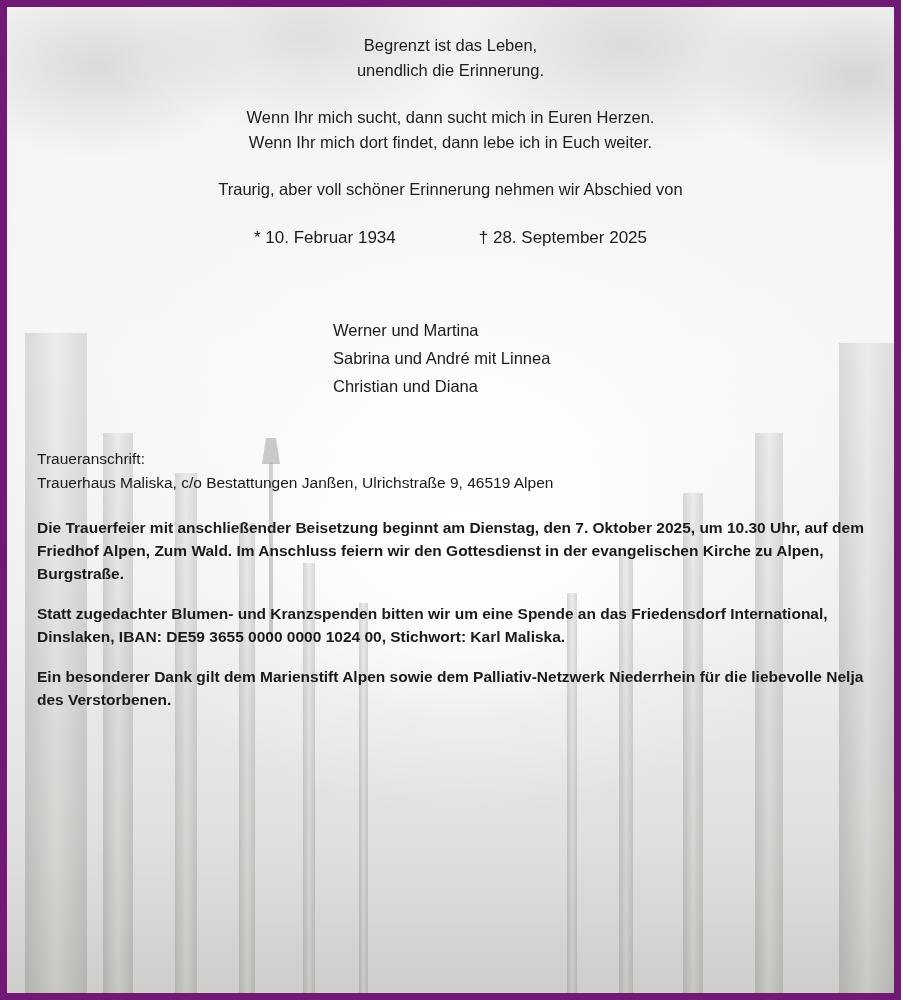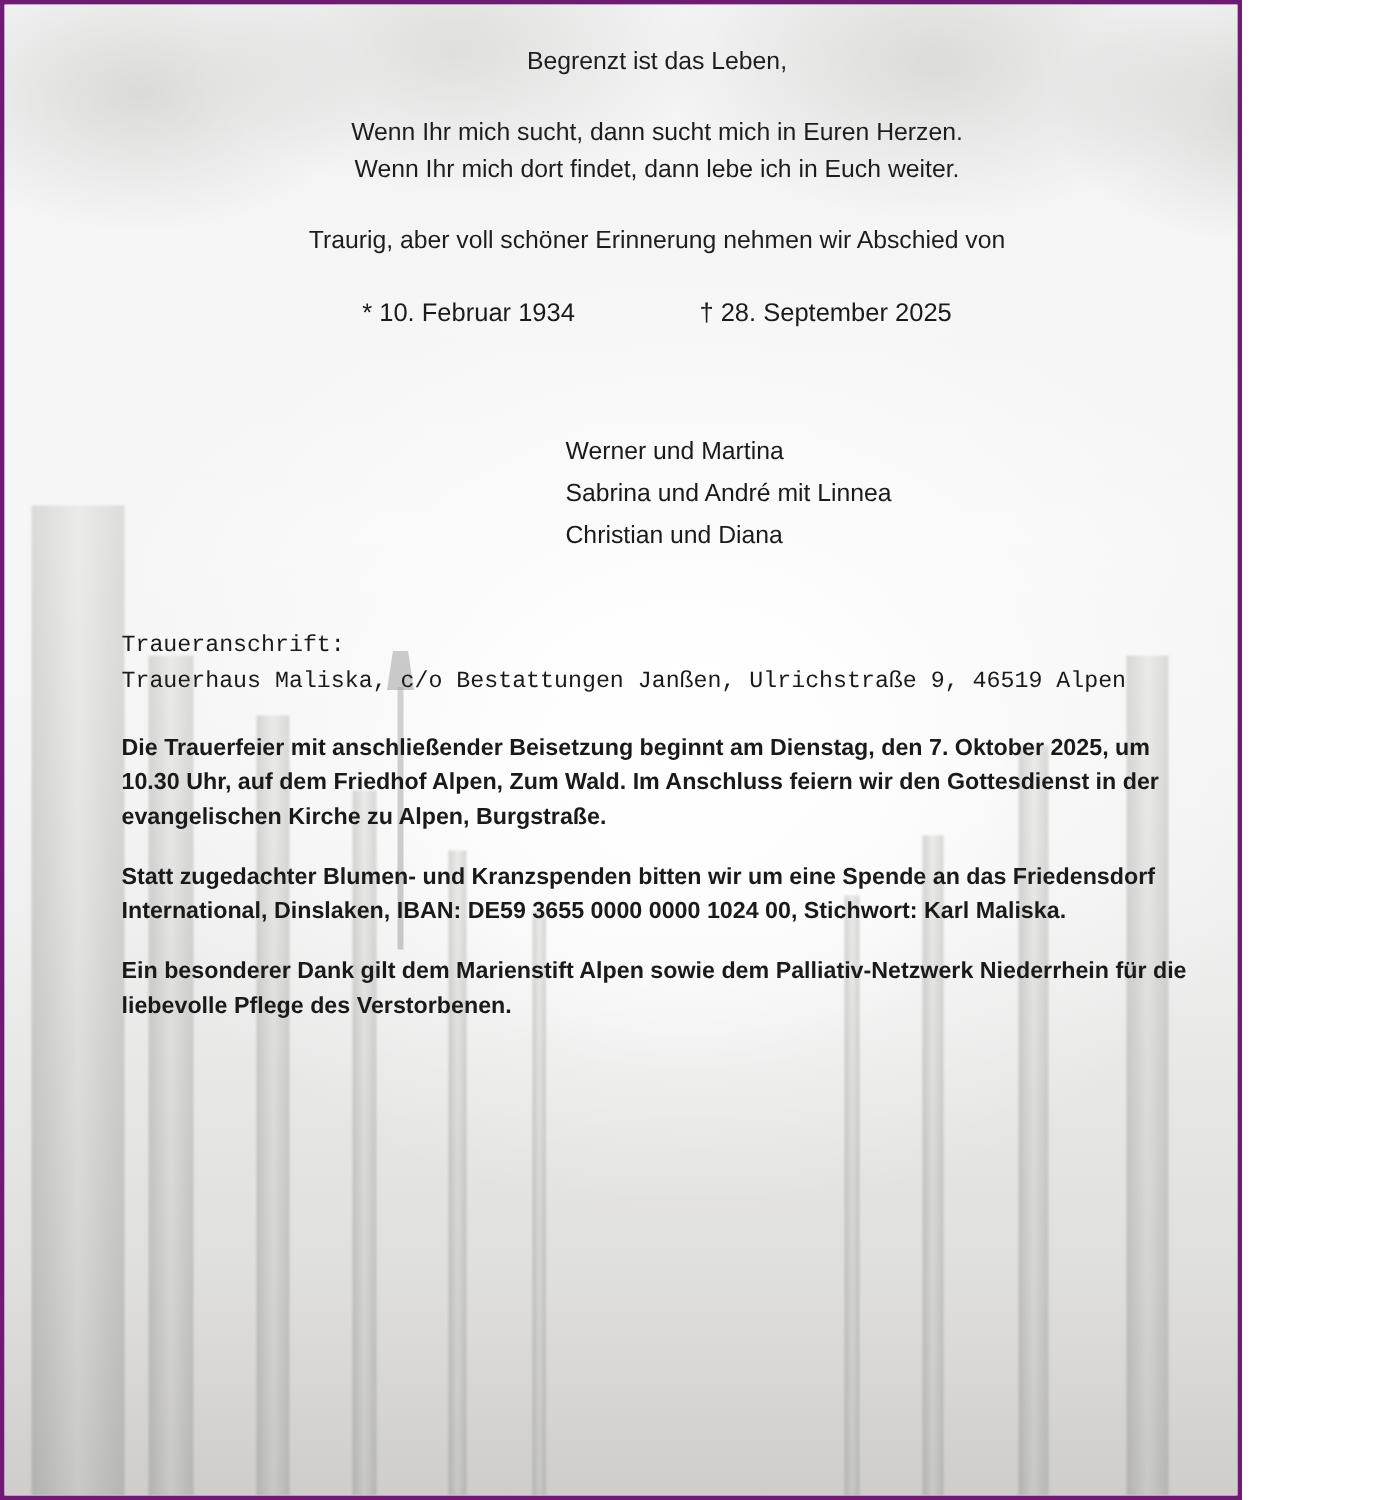--- a/index.html
+++ b/index.html
@@ -2,29 +2,28 @@
 <html><head>
 <meta charset="utf-8">
 <style>
   html, body {
     margin: 0;
     padding: 0;
     background: #ffffff;
   }
   .page {
     position: relative;
-    width: 828px;
+    width: 901px;
     height: 1000px;
     box-sizing: border-box;
-    border: 3px solid #701a75;
+    border: 7px solid #701a75;
     overflow: hidden;
     font-family: "Liberation Sans", sans-serif;
     color: #1a1a1a;
     background: #e8ece8;
-    padding-left: 48px;
   }
 
   
   .bg {
     position: absolute;
     inset: 0;
     background:
       
       radial-gradient(ellipse 300px 260px at 455px 520px, rgba(255,255,255,0.95) 0%, rgba(255,255,255,0.55) 45%, rgba(255,255,255,0) 75%),
       
@@ -123,21 +122,21 @@
     line-height: 28px;
   }
   .family div { white-space: nowrap; }
 
   .lower {
     margin-top: 47px;
     font-size: 15.5px;
     line-height: 23px;
   }
   .lower p { margin: 0 0 17px 0; font-weight: bold; }
-  .lower .addr { margin-bottom: 21px; font-family: Liberation Mono, monospace; }
+  .lower .addr { margin-bottom: 21px; }
   .lower .addr div { line-height: 24px; }
 </style>
 </head>
 <body>
 
 <div class="page">
 
   <div class="bg"></div>
   <div class="trees">
     <div class="trunk" style="left:18px;width:62px;height:660px;"></div>
@@ -153,20 +152,21 @@
     <div class="trunk" style="left:832px;width:56px;height:650px;"></div>
     <div class="canopy"></div>
     <div class="lamp"></div>
   </div>
   <div class="haze"></div>
 
   <div class="content">
 
     <div class="verse">
       <p>Begrenzt ist das Leben,</p>
+      <p>unendlich die Erinnerung.</p>
       <div class="gap"></div>
       <p>Wenn Ihr mich sucht, dann sucht mich in Euren Herzen.</p>
       <p>Wenn Ihr mich dort findet, dann lebe ich in Euch weiter.</p>
       <div class="gap"></div>
       <p>Traurig, aber voll schöner Erinnerung nehmen wir Abschied von</p>
     </div>
 
 
     <div class="dates">
       <span class="d">* 10. Februar 1934</span>
@@ -179,17 +179,17 @@
       <div>Christian und Diana</div>
     </div>
 
     <div class="lower">
       <div class="addr">
         <div>Traueranschrift:</div>
         <div>Trauerhaus Maliska, c/o Bestattungen Janßen, Ulrichstraße 9, 46519 Alpen</div>
       </div>
       <p>Die Trauerfeier mit anschließender Beisetzung beginnt am Dienstag, den 7. Oktober 2025, um 10.30 Uhr, auf dem Friedhof Alpen, Zum Wald. Im Anschluss feiern wir den Gottesdienst in der evangelischen Kirche zu Alpen, Burgstraße.</p>
       <p>Statt zugedachter Blumen- und Kranzspenden bitten wir um eine Spende an das Friedensdorf International, Dinslaken, IBAN: DE59 3655 0000 0000 1024 00, Stichwort: Karl Maliska.</p>
-      <p>Ein besonderer Dank gilt dem Marienstift Alpen sowie dem Palliativ-Netzwerk Niederrhein für die liebevolle Pflege des Verstorbenen.</p>
+      <p>Ein besonderer Dank gilt dem Marienstift Alpen sowie dem Palliativ-Netzwerk Niederrhein für die liebevolle Nelja des Verstorbenen.</p>
     </div>
 
   </div>
 </div>
 
 </body></html>

